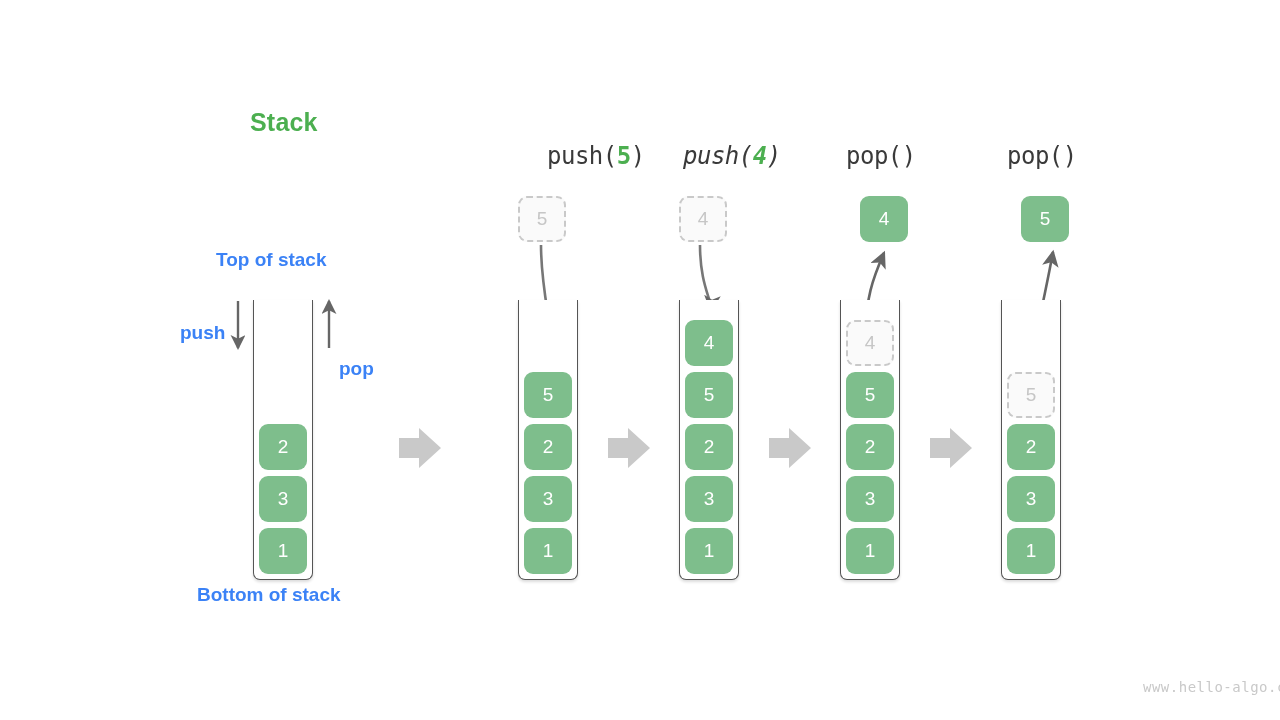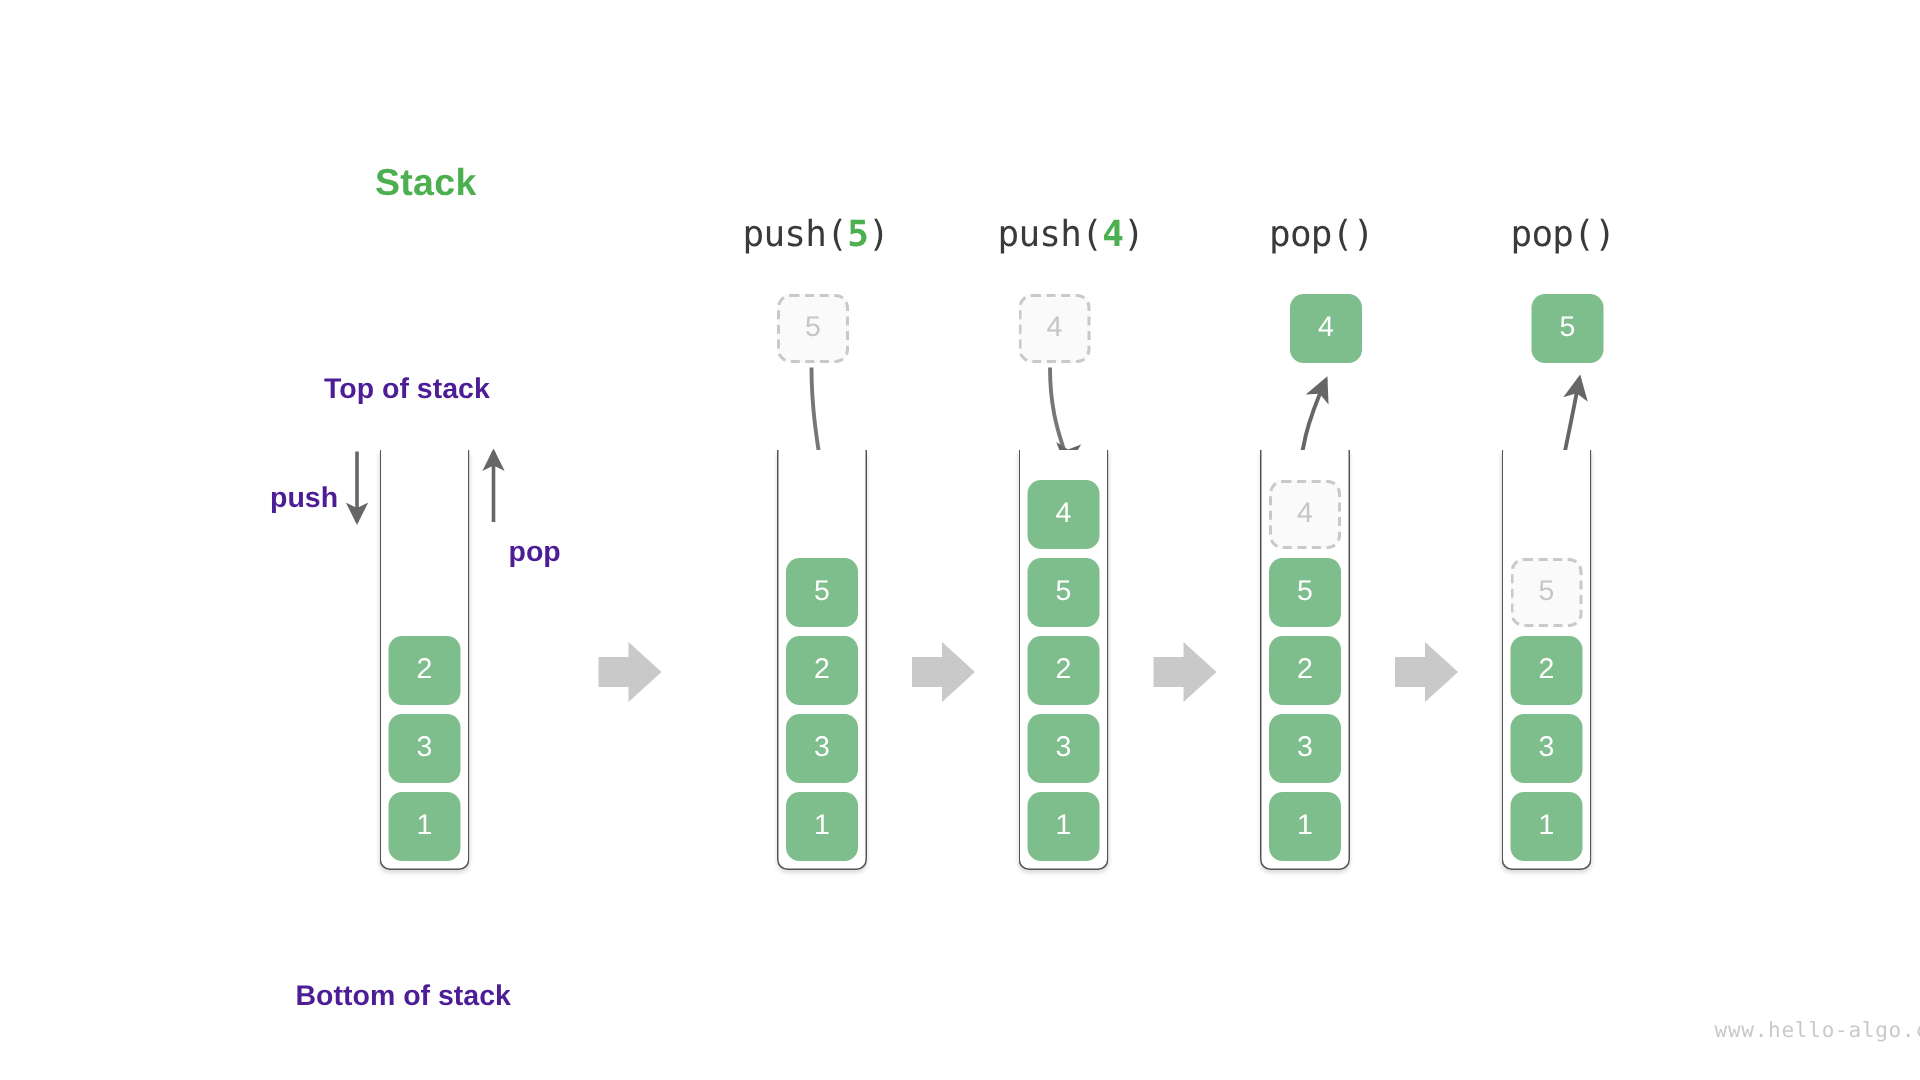--- a/index.html
+++ b/index.html
@@ -30,21 +30,21 @@
   }
   .title-stack {
     font-size: 25px;
     font-weight: bold;
     color: #4CAF50;
     letter-spacing: .2px;
   }
   .label-bold {
     font-size: 19px;
     font-weight: bold;
-    color: #4c1d95;
+    color: #3b82f6;
   }
   .op-label {
     font-family: "DejaVu Sans Mono", "Liberation Mono", monospace;
     font-size: 24px;
     color: #3a3a3a;
     letter-spacing: -0.5px;
   }
   .op-label .arg { color: #4CAF50; font-weight: bold; }
   .watermark {
     font-family: "DejaVu Sans Mono", "Liberation Mono", monospace;
@@ -139,39 +139,39 @@
 
     <g>
       <path d="M1027,378 C1035,340 1046,290 1053,252" fill="none" stroke="#666666" stroke-width="2.6" marker-end="url(#ah2)"></path>
     </g>
   </svg>
 
   <div class="lbl title-stack" style="left:250px; top:110px;">Stack</div>
 
   <div class="lbl label-bold" style="left:216px; top:250px;">Top of stack</div>
 
-  <div class="lbl label-bold" style="left:197px; top:655px;">Bottom of stack</div>
+  <div class="lbl label-bold" style="left:197px; top:585px;">Bottom of stack</div>
 
   <div class="lbl label-bold" style="left:180px; top:323px;">push</div>
 
   <div class="lbl label-bold" style="left:339px; top:323px;margin-top:36px;">pop</div>
 
   <div class="lbl watermark" style="left:1143px; top:680px;">www.hello-algo.com</div>
 
   <div class="tube" style="left:253px; top:300px; width:60px; height:280px;"></div>
 
   <div id="columns">
-      <div class="lbl op-label" style="left: 495px; top: 144px;"><span>push(</span><span class="arg">5</span><span>)</span></div>
+      <div class="lbl op-label" style="left: 547px; top: 144px;"><span>push(</span><span class="arg">5</span><span>)</span></div>
       <div class="tube" style="left: 518px; top: 300px; width: 60px; height: 280px;"></div>
       <div class="cell" style="left: 524px; top: 372px;">5</div>
       <div class="cell" style="left: 524px; top: 424px;">2</div>
       <div class="cell" style="left: 524px; top: 476px;">3</div>
       <div class="cell" style="left: 524px; top: 528px;">1</div>
       <div class="cell ghost detached" style="left: 518px; top: 196px;">5</div>
-      <div class="lbl op-label" style="left: 665px; top: 144px;"><span>push(</span><span class="arg">4</span><span>)</span></div>
+      <div class="lbl op-label" style="left: 683px; top: 144px; font-style: italic;"><span>push(</span><span class="arg">4</span><span>)</span></div>
       <div class="tube" style="left: 679px; top: 300px; width: 60px; height: 280px;"></div>
       <div class="cell" style="left: 685px; top: 320px;">4</div>
       <div class="cell" style="left: 685px; top: 372px;">5</div>
       <div class="cell" style="left: 685px; top: 424px;">2</div>
       <div class="cell" style="left: 685px; top: 476px;">3</div>
       <div class="cell" style="left: 685px; top: 528px;">1</div>
       <div class="cell ghost detached" style="left: 679px; top: 196px;">4</div>
       <div class="lbl op-label" style="left: 846px; top: 144px;"><span>pop(</span><span class="arg"></span><span>)</span></div>
       <div class="tube" style="left: 840px; top: 300px; width: 60px; height: 280px;"></div>
       <div class="cell" style="left: 846px; top: 372px;">5</div>

